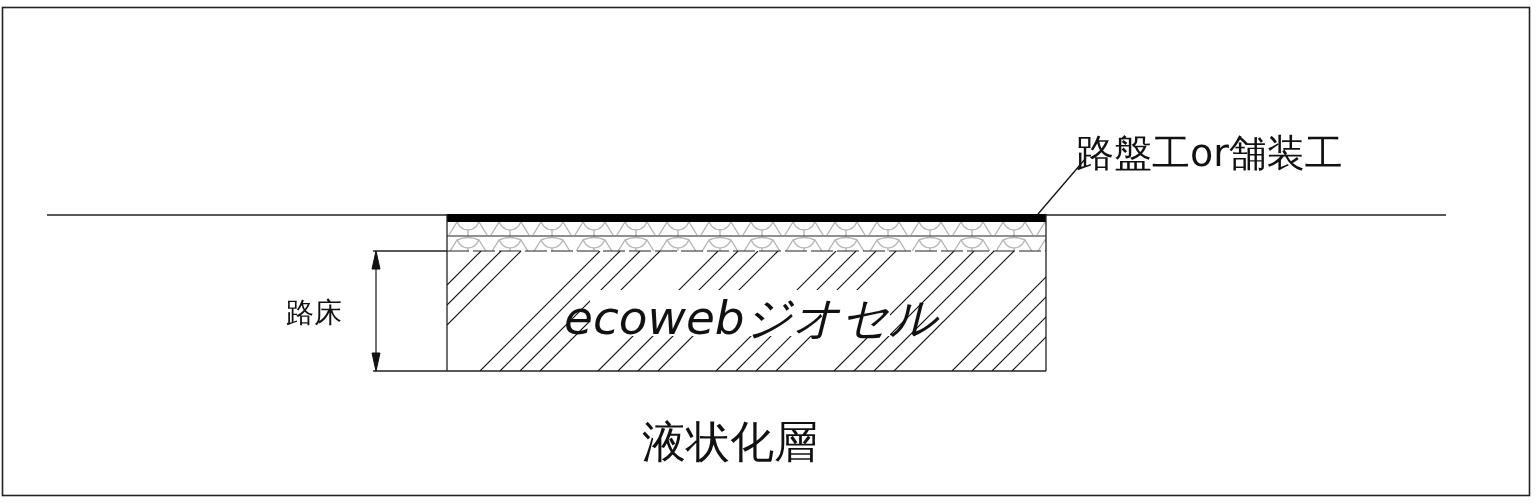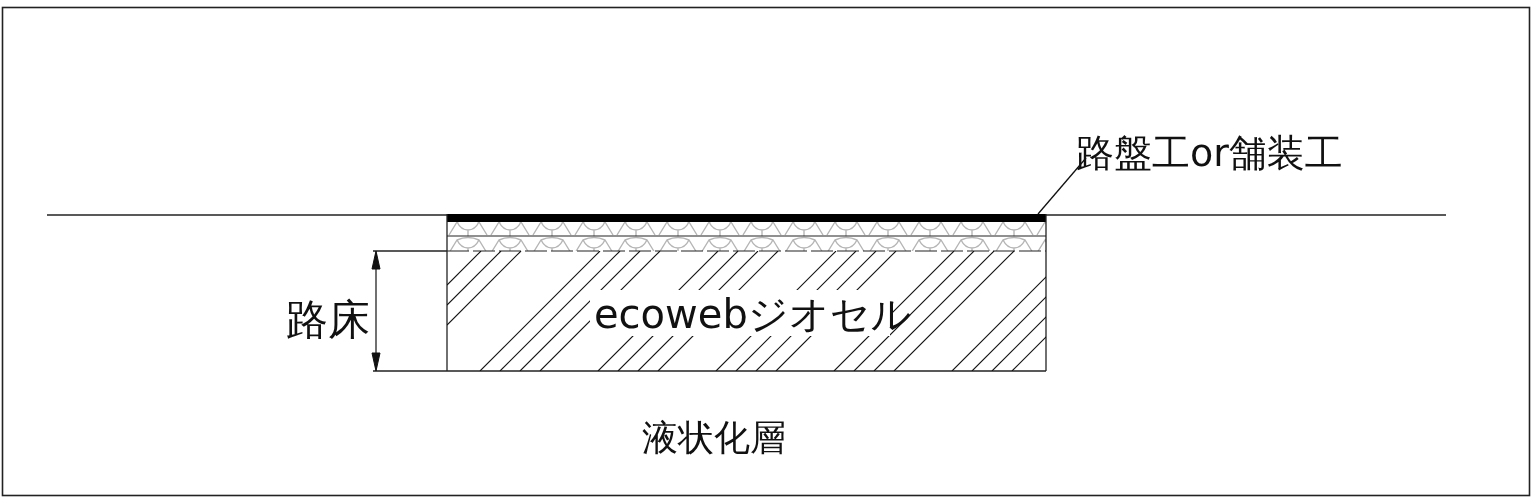--- a/index.html
+++ b/index.html
@@ -27,31 +27,32 @@
     }
     #label-pavement {
       left: 1076px;
       top: 117px;
       font-size: 38px;
       margin-top: 17px;
     }
     #label-subgrade {
       left: 286px;
       top: 299px;
-      font-size: 42px;
+      font-size: 28px;
     }
     #label-geocell {
-      left: 594px;
+      left: 564px;
       top: 294px;
-      font-size: 40px;
+      font-size: 47px;
+      font-style: italic;
     }
     #label-liquefaction {
       left: 642px;
       top: 420px;
-      font-size: 36px;
+      font-size: 44px;
     }
   </style>
 </head>
 <body>
 
 <svg id="diagram" width="1536" height="504" viewBox="0 0 1536 504" xmlns="http://www.w3.org/2000/svg">
   <defs>
     <pattern id="geocell" x="447" y="218" width="42" height="18" patternUnits="userSpaceOnUse">
       <path d="M2,17 L10,4 Q21,-1 32,4 L40,17 M10,4 Q14,12 21,12 Q28,12 32,4 M21,12 L21,18" fill="none" stroke="#b5b5b5" stroke-width="1.4"></path>
     </pattern>

